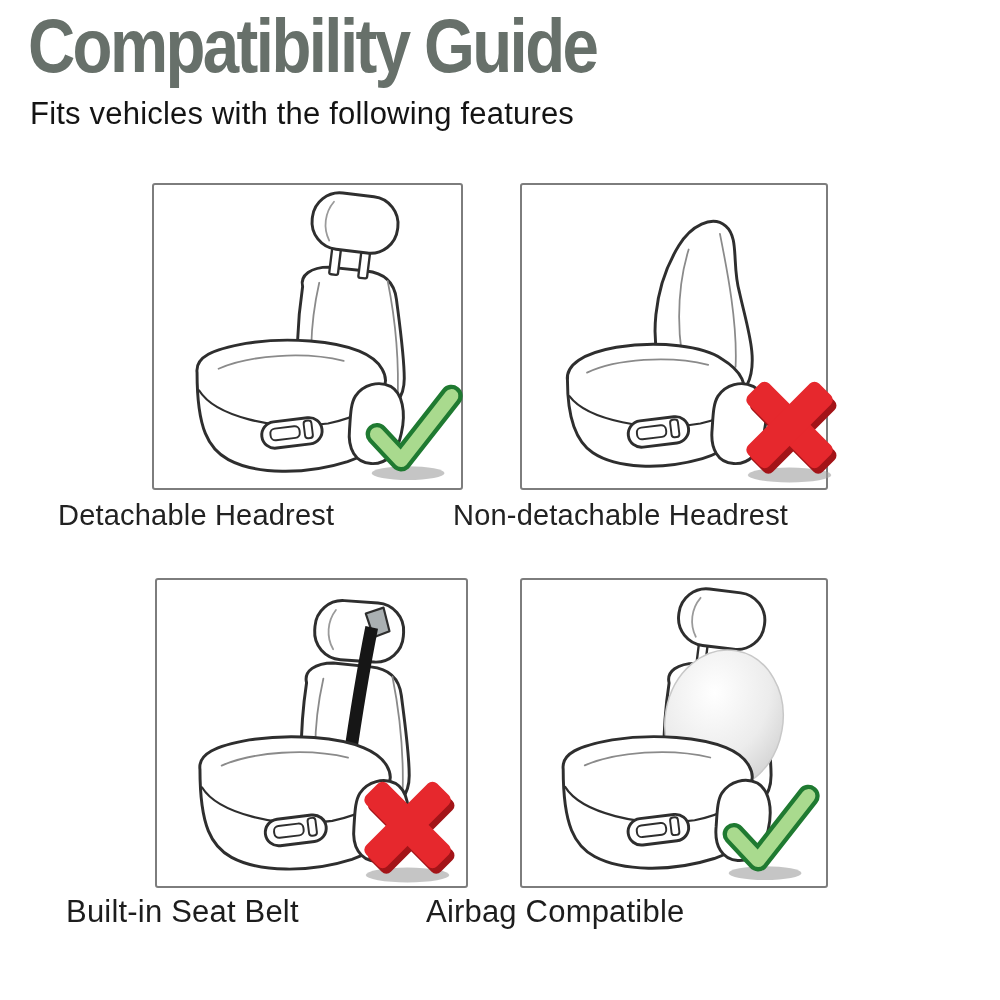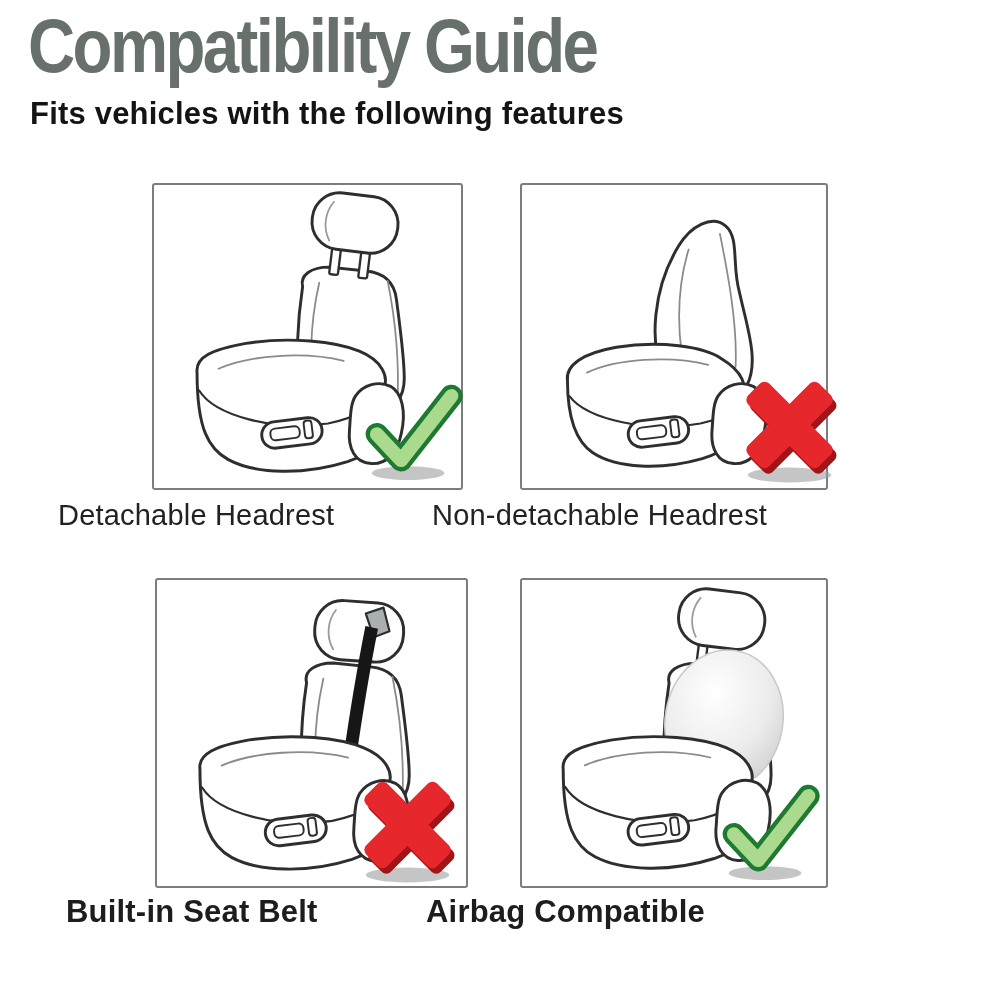--- a/index.html
+++ b/index.html
@@ -10,21 +10,21 @@
   }
   .title{
     position:absolute;left:28px;top:6px;
     font-size:76px;font-weight:700;line-height:1.06;
     letter-spacing:-3px;color:#67706a;
     transform:scaleX(0.86);transform-origin:left top;
     white-space:nowrap;
   }
   .subtitle{
     position:absolute;left:30px;top:96px;
-    font-size:31px;font-weight:700;color:#141414;
+    font-size:31px;font-weight:400;color:#141414;
     letter-spacing:0.2px;white-space:nowrap;
   }
   .panel{
     position:absolute;background:#ffffff;
     border:2.5px solid #7d7d7d;border-radius:3px;
     box-sizing:border-box;
   }
   .panel svg.seat{position:absolute;left:0;top:0;width:100%;height:100%;}
   .mark{position:absolute;}
   #panel-1{left:152px;top:183px;width:311px;height:307px;}
@@ -33,23 +33,23 @@
   #panel-4{left:520px;top:578px;width:308px;height:310px;}
   #mark-1{right:-6px;bottom:6px;width:104px;height:100px;}
   #mark-2{right:-22px;bottom:4px;width:116px;height:108px;}
   #mark-3{right:0px;bottom:2px;width:116px;height:108px;}
   #mark-4{right:2px;bottom:4px;width:104px;height:100px;}
   .panel-label{
     position:absolute;width:500px;text-align:left;
     white-space:nowrap;color:#222222;
   }
   .label-top{top:499px;font-size:29px;font-weight:400;letter-spacing:0.2px;}
-  .label-bottom{top:894px;font-size:31px;font-weight:700;letter-spacing:0.2px;color:#1d1d1d;}
+  .label-bottom{top:894px;font-size:31px;font-weight:400;letter-spacing:0.2px;color:#1d1d1d;}
   #label-1{left:58px;}
-  #label-2{left:432px;}
+  #label-2{left:453px;}
   #label-3{left:66px;}
   #label-4{left:426px;}
 </style>
 </head>
 <body>
 
 <div class="title">Compatibility Guide</div>
 <div class="subtitle">Fits vehicles with the following features</div>
 
 <div class="panel" id="panel-1">

